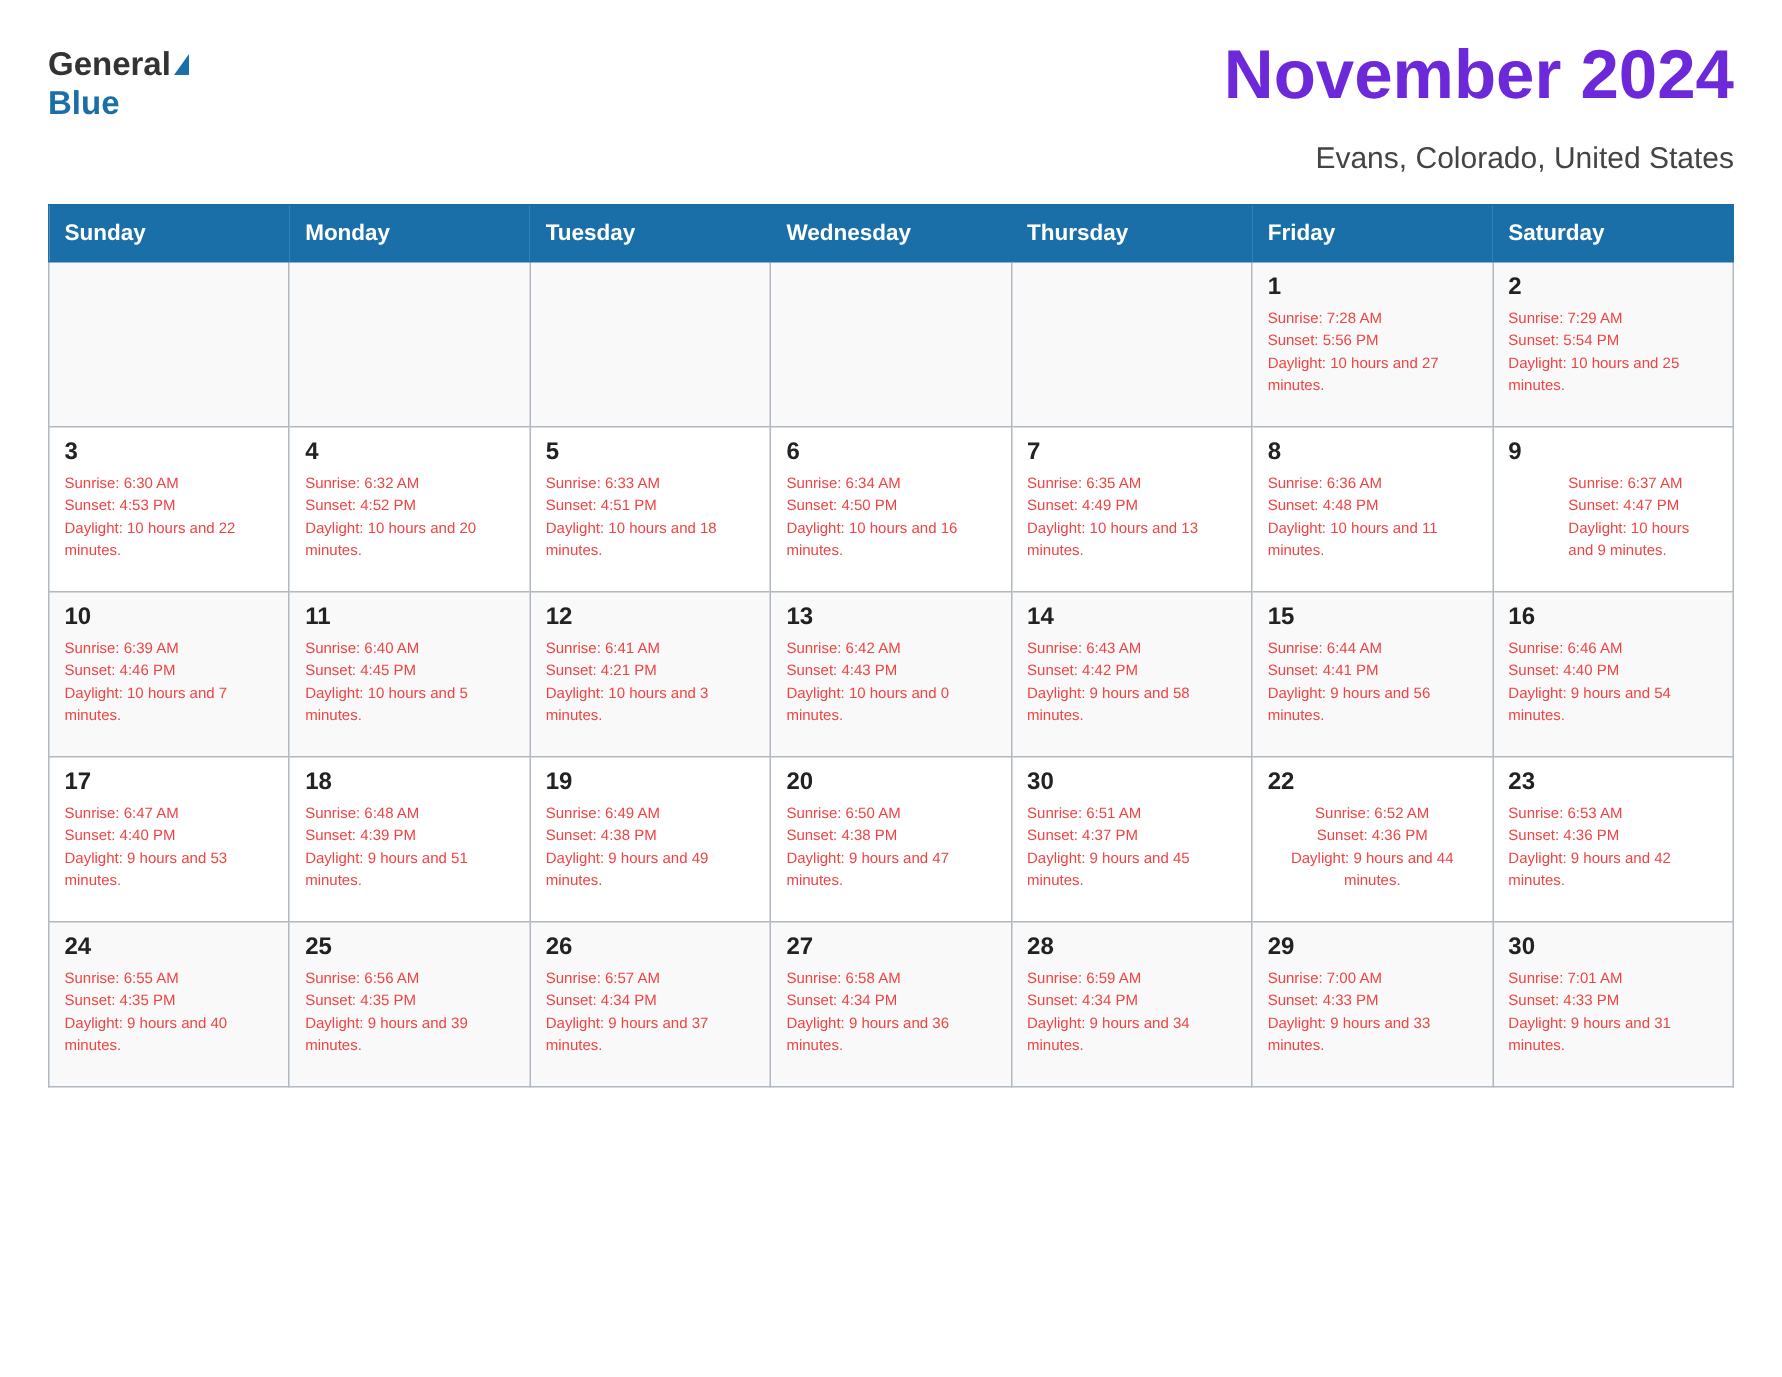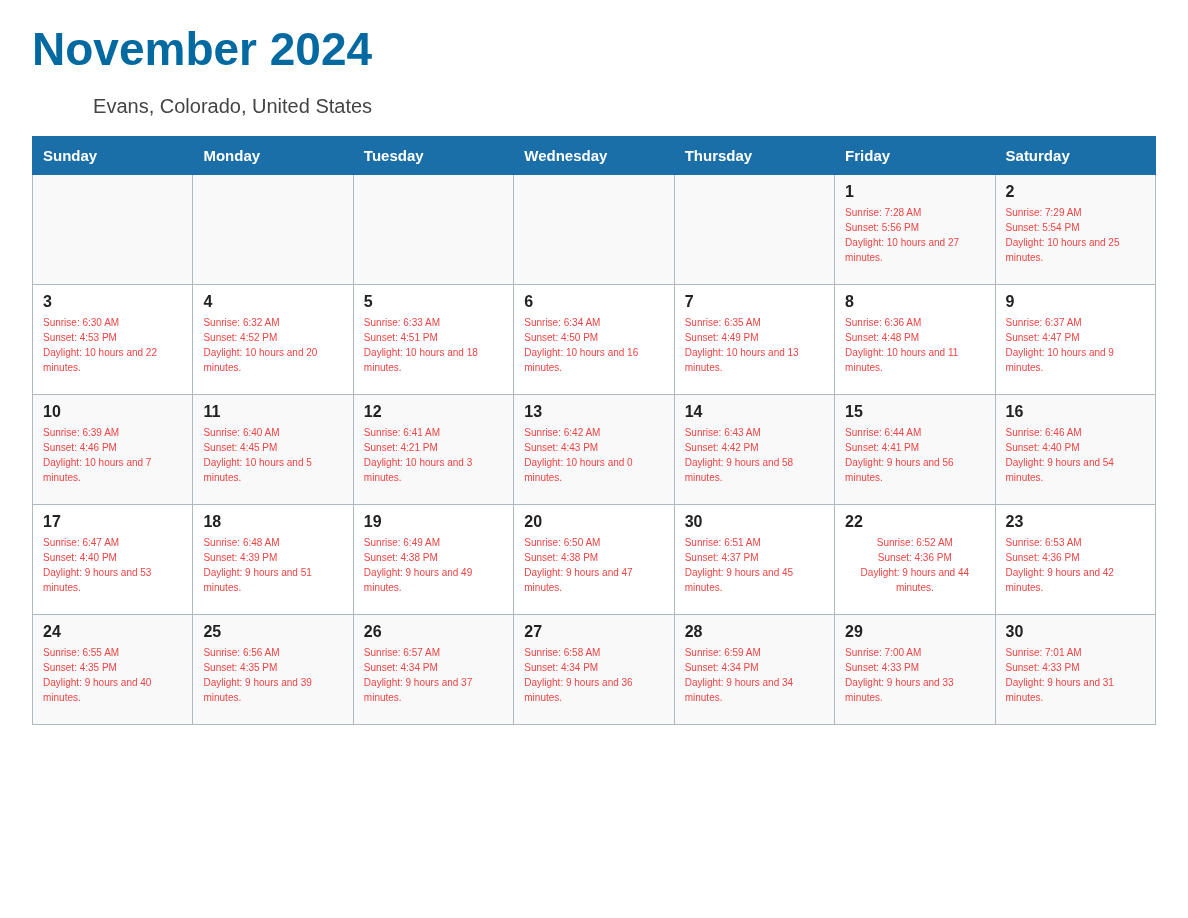--- a/index.html
+++ b/index.html
@@ -45,21 +45,21 @@
     .logo-line {
       display: flex;
       align-items: center;
     }
     .title-area {
       text-align: right;
     }
     .month-title {
       font-size: 46px;
       font-weight: bold;
-      color: #0369a1;
+      color: #6d28d9;
       line-height: 1.1;
     }
     .location-title {
       font-size: 20px;
       color: #444;
       margin-top: 20px;
     }
     table {
       width: 100%;
       border-collapse: collapse;
@@ -105,20 +105,29 @@
       background-color: #fff;
     }
     
     .row-light td { background-color: #f9f9f9; }
     .row-white td { background-color: #fff; }
   </style>
 </head>
 <body>
 
 <div class="header-area">
+  <div class="logo">
+    <div class="logo-line">
+      <span class="logo-general">General</span>
+      <span class="logo-triangle"></span>
+    </div>
+    <div class="logo-line">
+      <span class="logo-blue">Blue</span>
+    </div>
+  </div>
   <div class="title-area">
     <div class="month-title">November 2024</div>
     <div class="location-title">Evans, Colorado, United States</div>
   </div>
 </div>
 
 <table>
   <thead>
     <tr>
     <th>Sunday</th>
@@ -182,21 +191,21 @@
 Daylight: 10 hours and 13 minutes.</div>
         </td>
         <td>
           <span class="day-num">8</span>
           <div class="day-info" style="white-space: pre-line;">Sunrise: 6:36 AM
 Sunset: 4:48 PM
 Daylight: 10 hours and 11 minutes.</div>
         </td>
         <td>
           <span class="day-num">9</span>
-          <div class="day-info" style="white-space: pre-line;">Sunrise: 6:37 AM
+          <div class="day-info" style="white-space: pre-line; margin-left: 40px;">Sunrise: 6:37 AM
 Sunset: 4:47 PM
 Daylight: 10 hours and 9 minutes.</div>
         </td>
       </tr>
       <tr class="row-light">
         <td>
           <span class="day-num">10</span>
           <div class="day-info" style="white-space: pre-line;">Sunrise: 6:39 AM
 Sunset: 4:46 PM
 Daylight: 10 hours and 7 minutes.</div>

